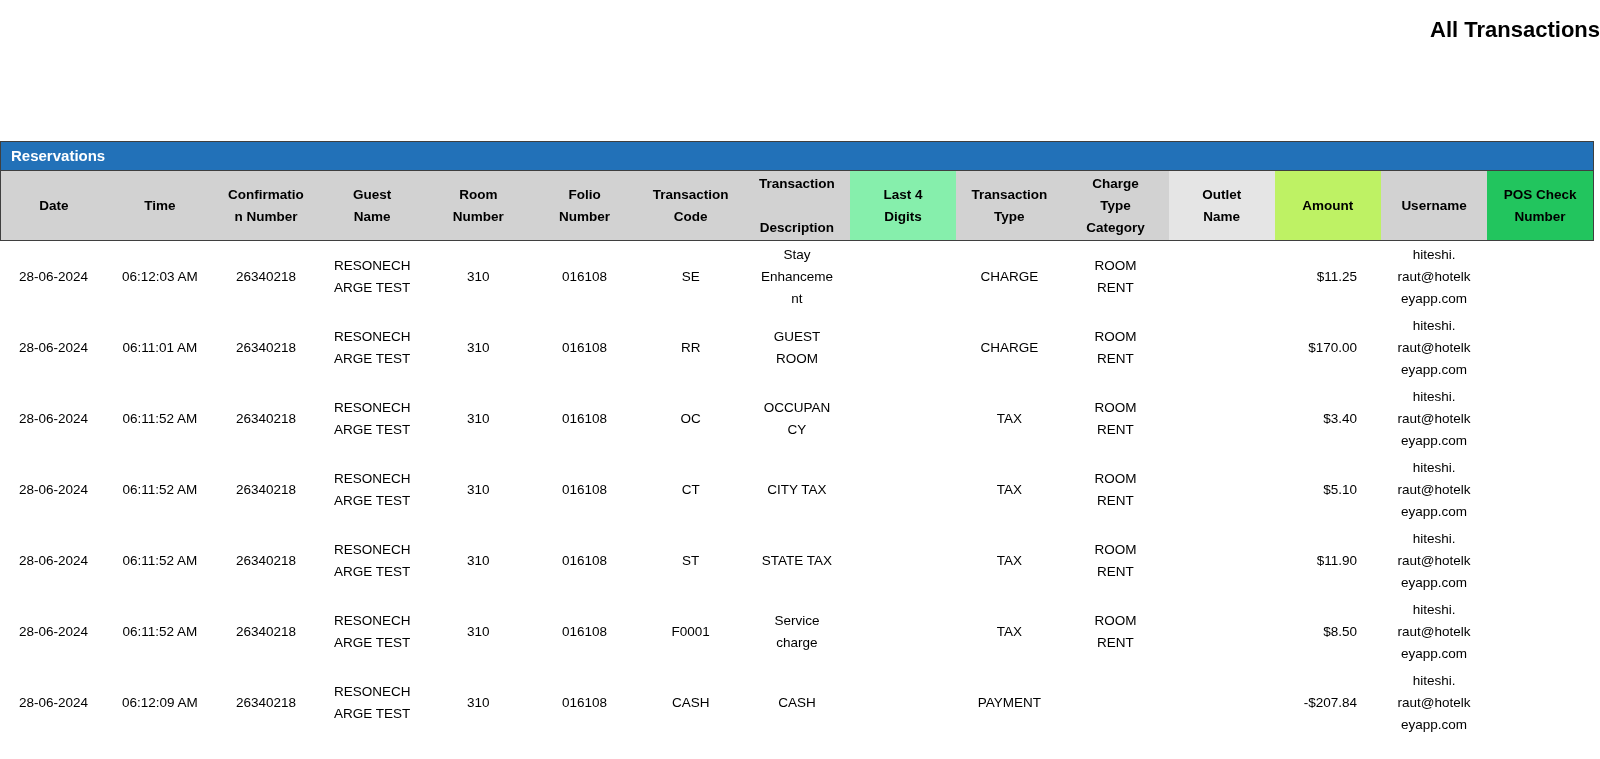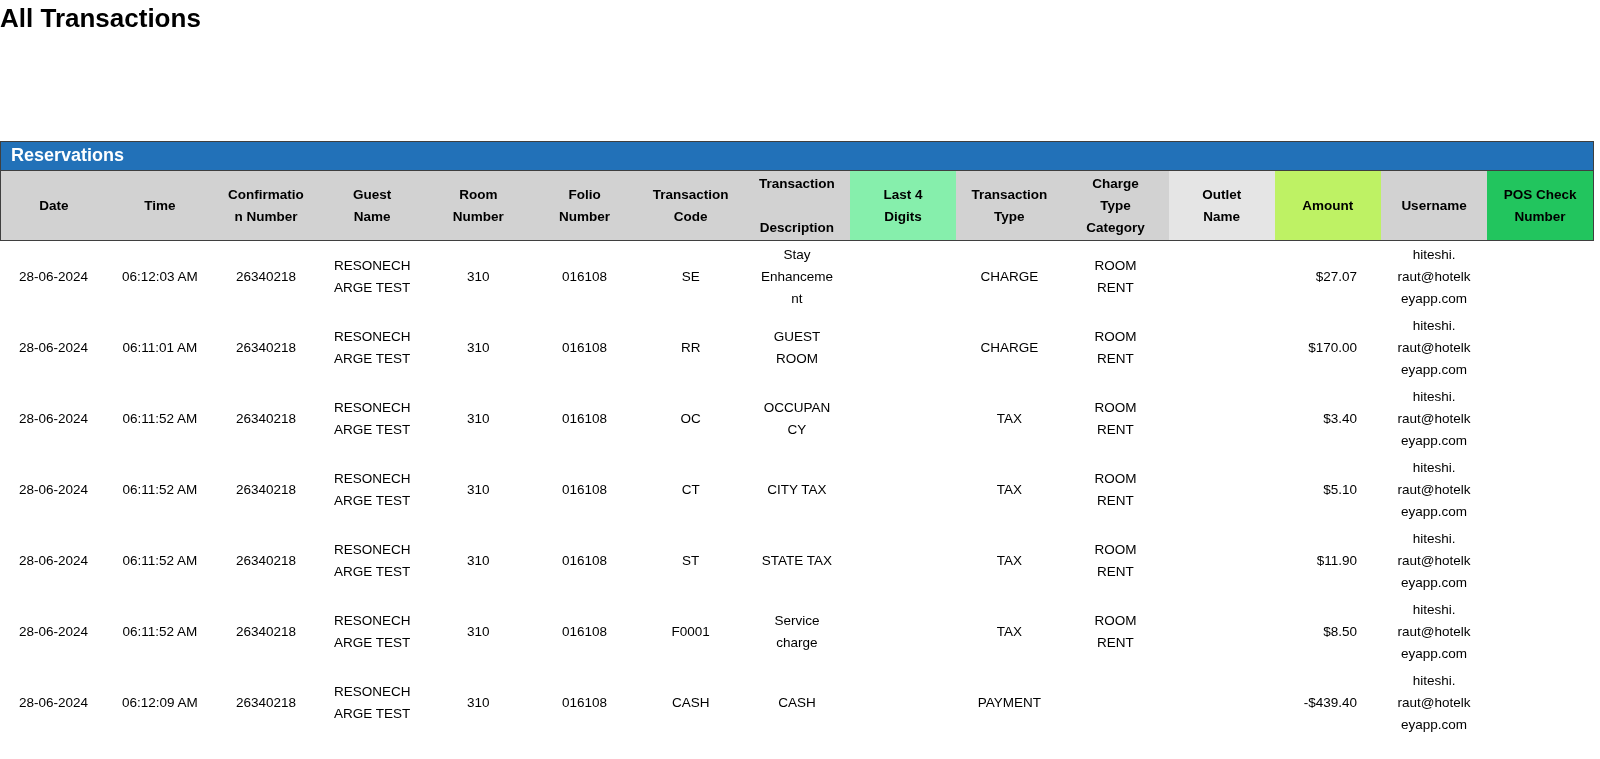--- a/index.html
+++ b/index.html
@@ -6,40 +6,40 @@
     margin: 0;
     padding: 0;
     background: #ffffff;
     width: 1600px;
     height: 759px;
     font-family: "Liberation Sans", sans-serif;
     color: #000000;
     overflow: hidden;
   }
   .page-title {
-    margin-top: 3px;
-    text-align: left;
-    font-size: 26px;
+    margin-top: 15px;
+    text-align: right;
+    font-size: 22px;
     font-weight: bold;
     line-height: 30px;
   }
   .report {
     position: absolute;
     top: 141px;
     left: 0;
     width: 1594px;
   }
   .section-bar {
     box-sizing: border-box;
     height: 29px;
     background: #2271b8;
     border: 1px solid #3f3f3f;
     border-bottom: none;
     color: #ffffff;
-    font-size: 18px;
+    font-size: 15px;
     font-weight: bold;
     line-height: 27px;
     padding-left: 10px;
   }
   table.tx-table {
     width: 100%;
     border-collapse: collapse;
     table-layout: fixed;
     font-size: 13.5px;
   }
@@ -123,21 +123,21 @@
           <td class="col-folio_number">016108</td>
           <td class="col-transaction_code">SE</td>
           <td class="col-transaction_description">Stay
 Enhanceme
 nt</td>
           <td class="col-last_4_digits"></td>
           <td class="col-transaction_type">CHARGE</td>
           <td class="col-charge_type_category">ROOM
 RENT</td>
           <td class="col-outlet_name"></td>
-          <td class="col-amount">$27.07</td>
+          <td class="col-amount">$11.25</td>
           <td class="col-username">hiteshi.
 raut@hotelk
 eyapp.com</td>
           <td class="col-pos_check_number"></td>
         </tr>
         <tr>
           <td class="col-date">28-06-2024</td>
           <td class="col-time">06:11:01 AM</td>
           <td class="col-confirmation_number">26340218</td>
           <td class="col-guest_name">RESONECH
@@ -251,21 +251,21 @@
           <td class="col-guest_name">RESONECH
 ARGE TEST</td>
           <td class="col-room_number">310</td>
           <td class="col-folio_number">016108</td>
           <td class="col-transaction_code">CASH</td>
           <td class="col-transaction_description">CASH</td>
           <td class="col-last_4_digits"></td>
           <td class="col-transaction_type">PAYMENT</td>
           <td class="col-charge_type_category"></td>
           <td class="col-outlet_name"></td>
-          <td class="col-amount">-$439.40</td>
+          <td class="col-amount">-$207.84</td>
           <td class="col-username">hiteshi.
 raut@hotelk
 eyapp.com</td>
           <td class="col-pos_check_number"></td>
         </tr>
       </tbody>
   </table>
 </div>
 
 </body></html>

